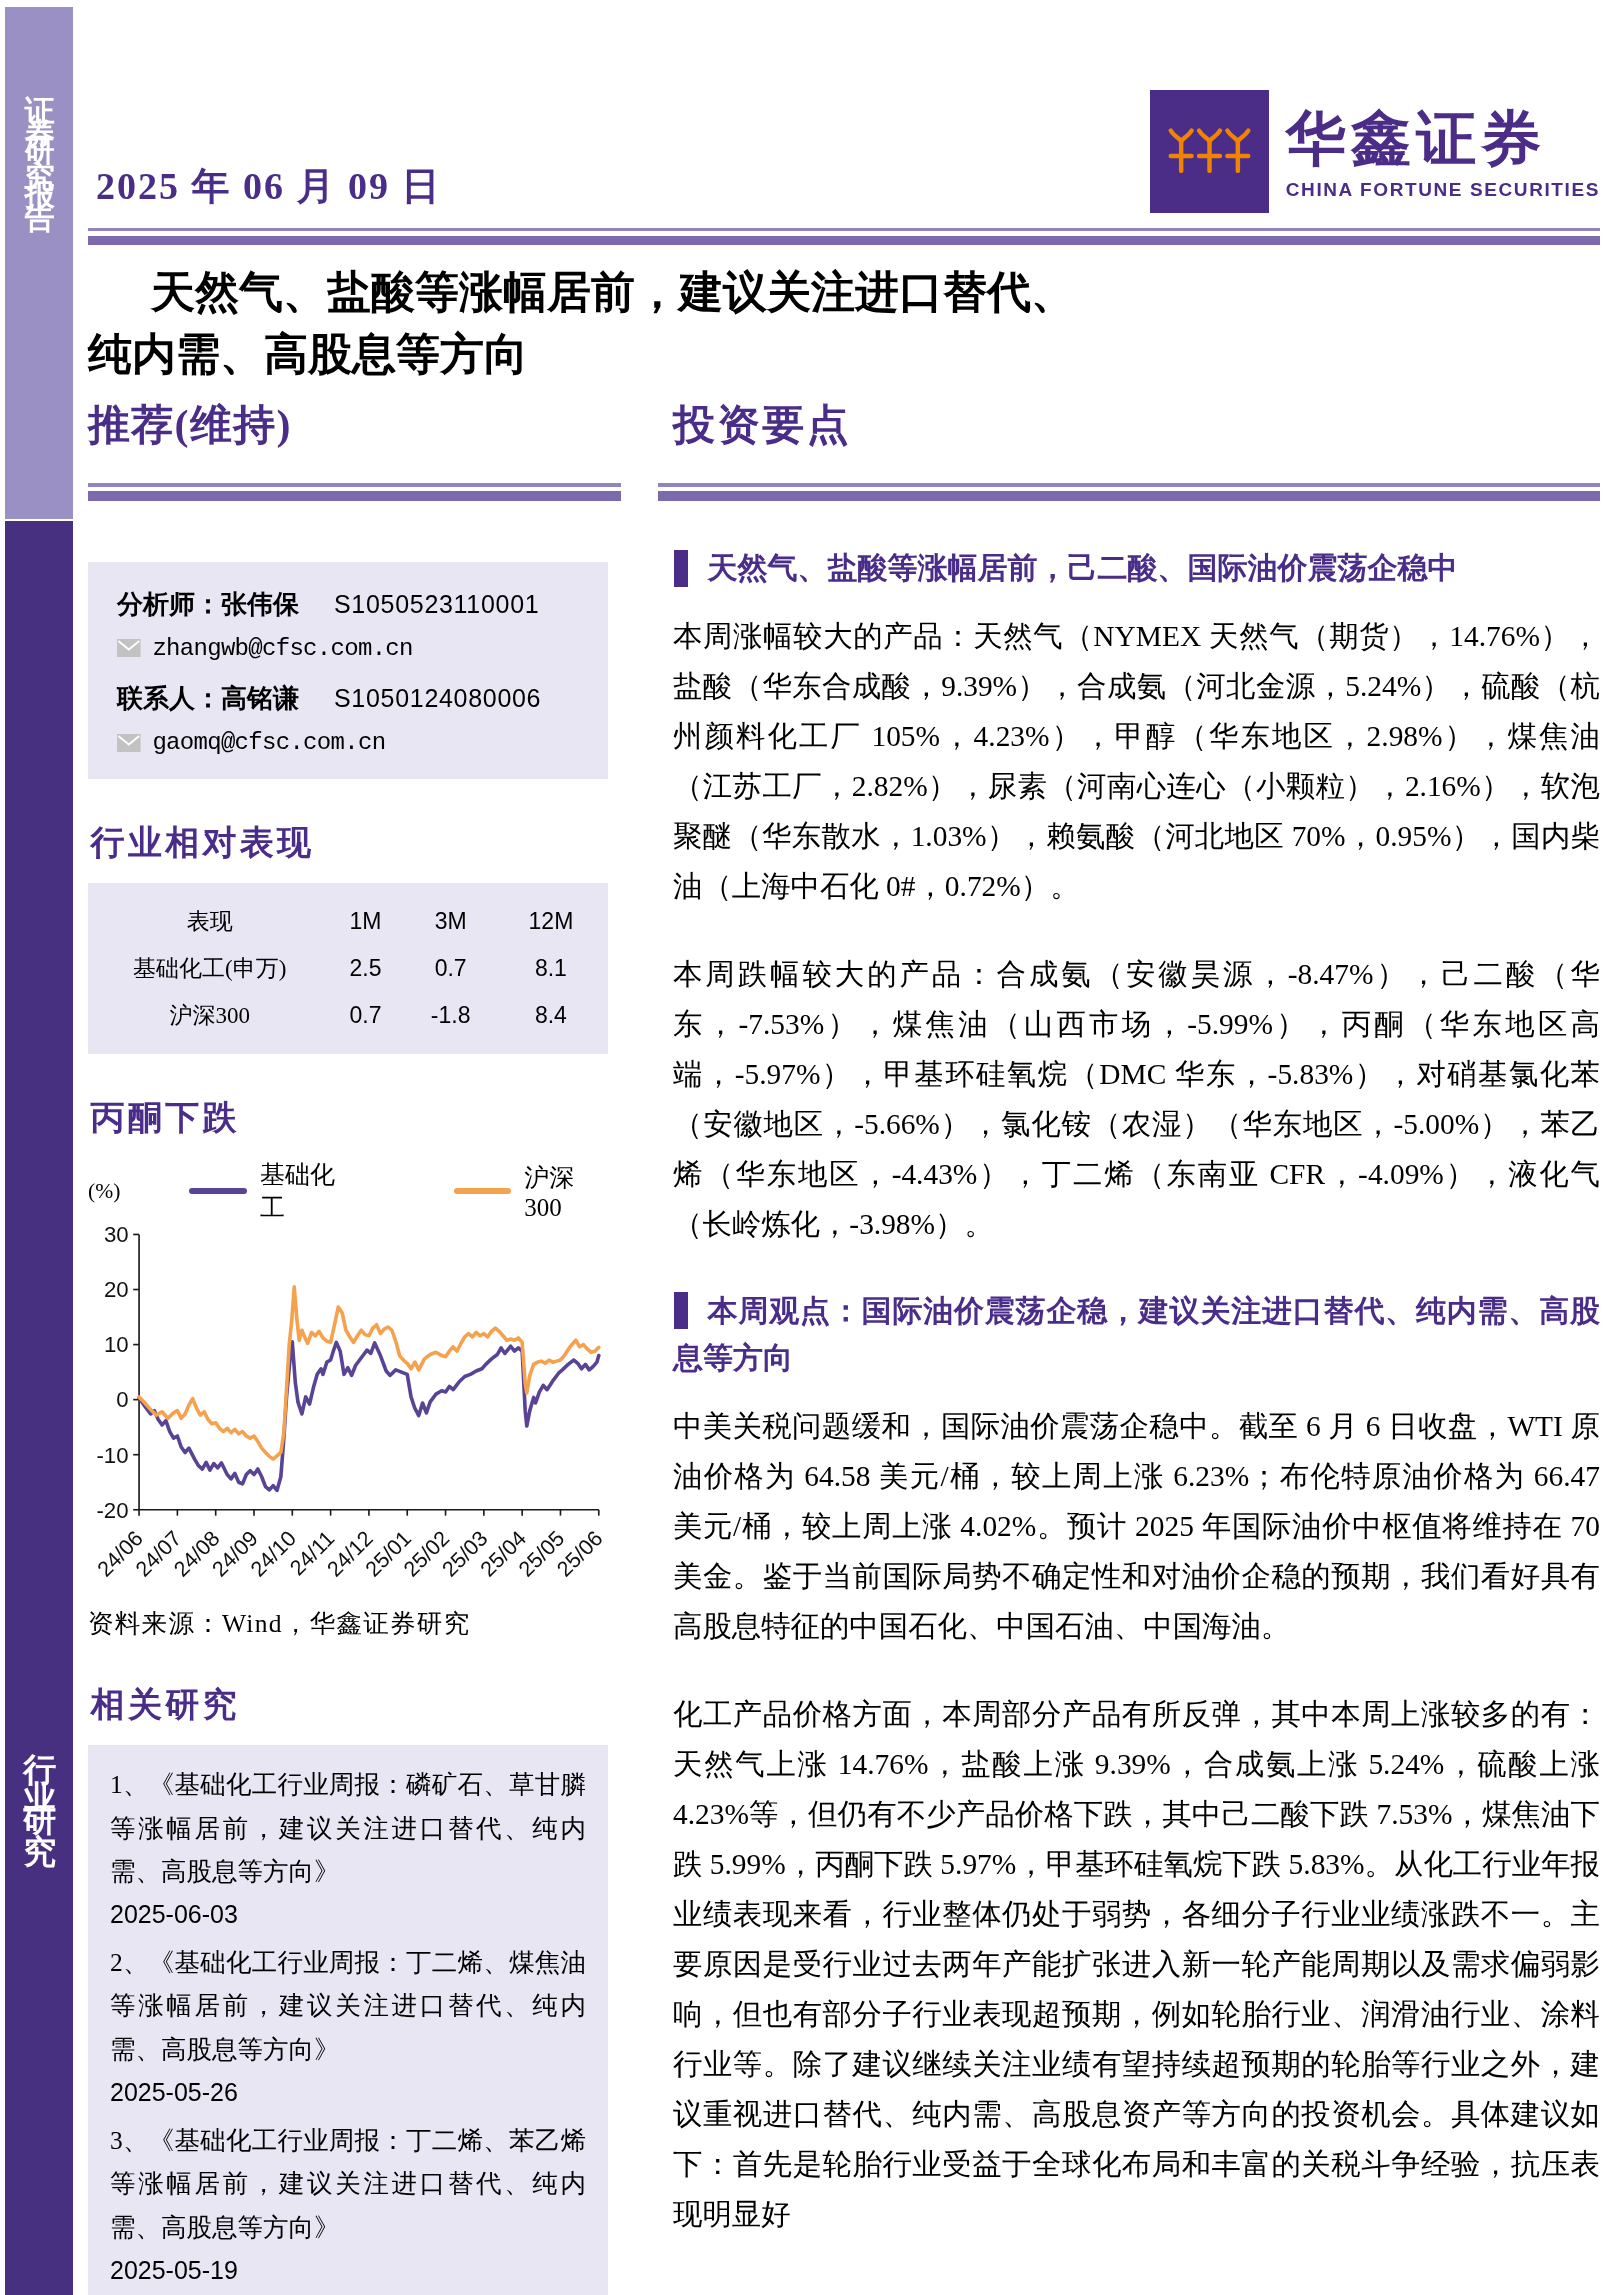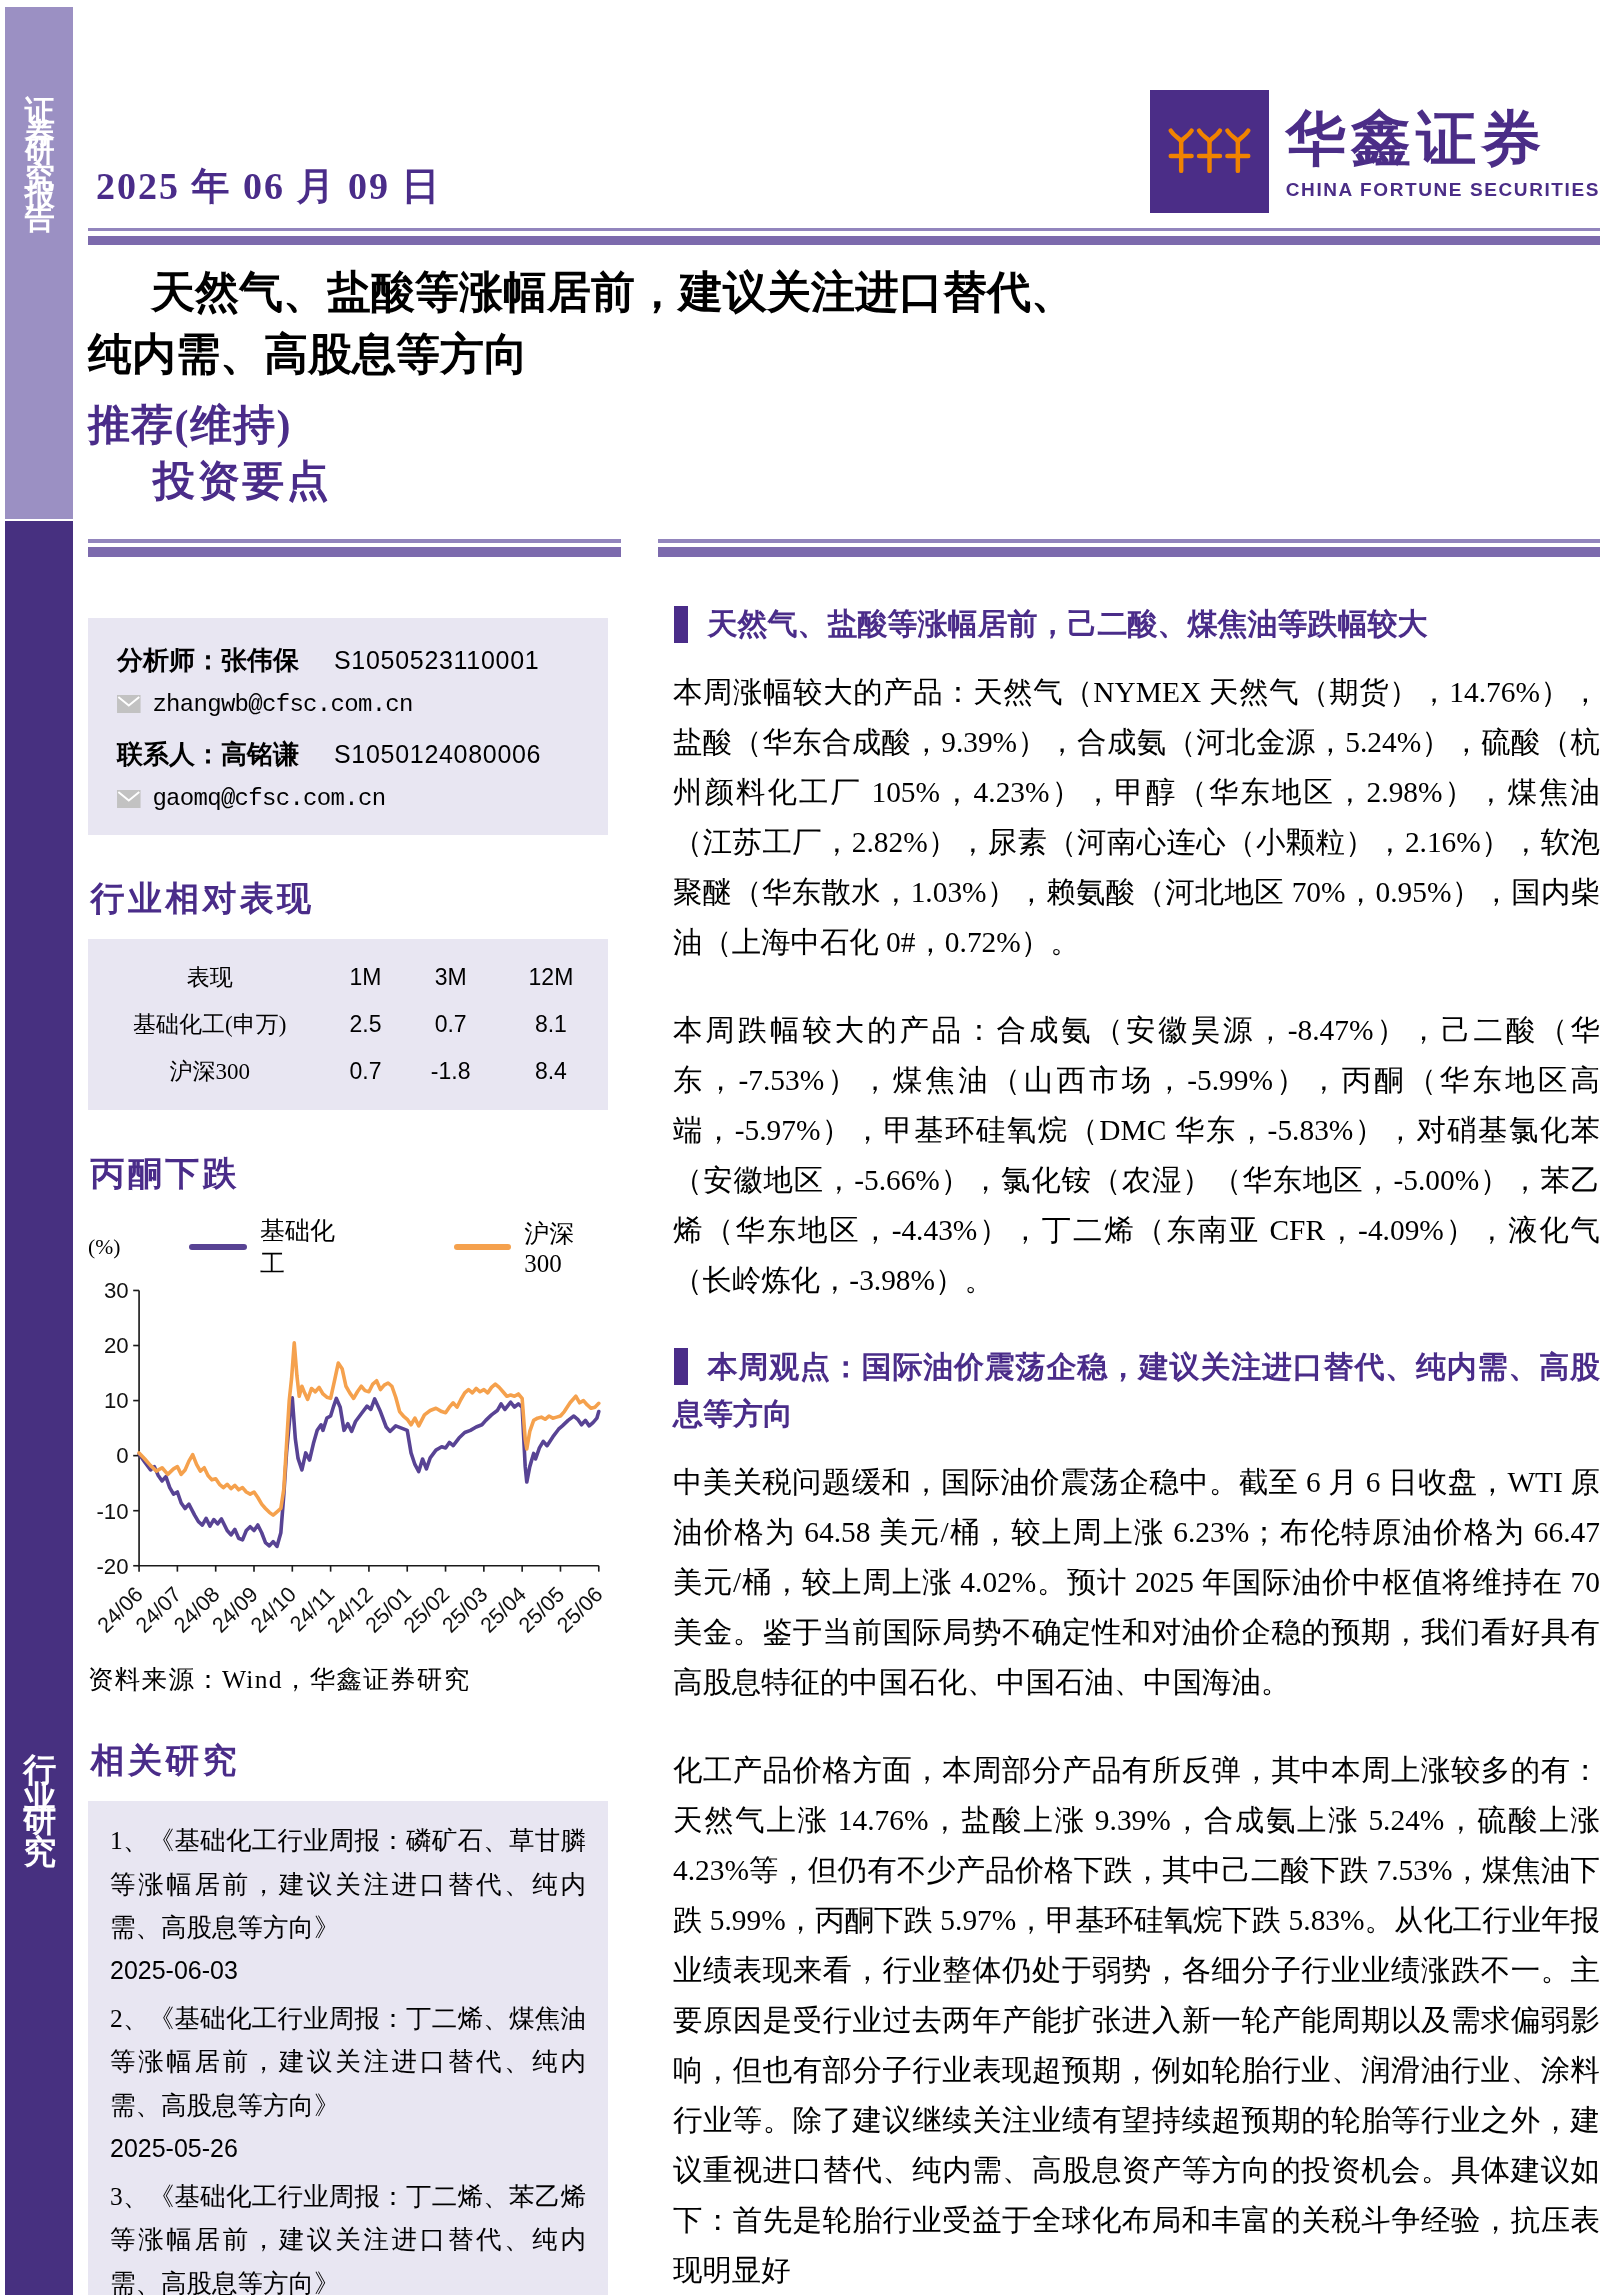--- a/index.html
+++ b/index.html
@@ -27,21 +27,21 @@
 
   .date{margin:161px 0 0 7.9px;font-size:38px;font-weight:bold;color:var(--c-accent_purple,#4a2c89);letter-spacing:2px;}
 
   .rule{margin-top:15.7px;}
   .rule .thin{height:3.3px;background:var(--c-rule_light,#9285bd);}
   .rule .thick{height:9.8px;background:var(--c-rule_dark,#7c6aad);margin-top:4.6px;}
 
   .title{margin-top:17px;font-size:44px;font-weight:bold;line-height:1.4;width:1512px;}
   .title .l1{padding-left:63px;}
 
-  .row-heads{display:flex;margin-top:11.8px;align-items:flex-start;flex-direction:column;}
+  .row-heads{display:flex;margin-top:11.8px;align-items:flex-end;}
   .rating{font-size:42px;font-weight:bold;color:var(--c-accent_purple,#4a2c89);width:520px;letter-spacing:1.3px;}
   .invest{font-size:42px;font-weight:bold;color:var(--c-accent_purple,#4a2c89);margin-left:65px;letter-spacing:2.6px;}
 
   .rule2{display:flex;margin-top:14.4px;}
   .rule2 .seg1{width:533px;}
   .rule2 .seg2{flex:1;margin-left:37px;}
 
   .cols{display:flex;align-items:flex-start;margin-top:19.6px;}
   .col-left{width:520px;flex:none;}
   .col-right{flex:1;margin-left:65px;}
@@ -281,21 +281,21 @@
             <p class="rel-date">2025-05-26</p>
             <p class="rel-title">3、《基础化工行业周报：丁二烯、苯乙烯等涨幅居前，建议关注进口替代、纯内需、高股息等方向》</p>
             <p class="rel-date">2025-05-19</p>
           </div>
 
       </div>
 
       <div class="col-right">
 
         <div class="sec-head">
-          <span class="bar"></span><span>天然气、盐酸等涨幅居前，己二酸、煤焦油等跌幅较大</span>
+          <span class="bar"></span><span>天然气、盐酸等涨幅居前，己二酸、国际油价震荡企稳中</span>
         </div>
         <p class="para">本周涨幅较大的产品：天然气（NYMEX 天然气（期货），14.76%），盐酸（华东合成酸，9.39%），合成氨（河北金源，5.24%），硫酸（杭州颜料化工厂 105%，4.23%），甲醇（华东地区，2.98%），煤焦油（江苏工厂，2.82%），尿素（河南心连心（小颗粒），2.16%），软泡聚醚（华东散水，1.03%），赖氨酸（河北地区 70%，0.95%），国内柴油（上海中石化 0#，0.72%）。</p>
         <p class="para">本周跌幅较大的产品：合成氨（安徽昊源，-8.47%），己二酸（华东，-7.53%），煤焦油（山西市场，-5.99%），丙酮（华东地区高端，-5.97%），甲基环硅氧烷（DMC 华东，-5.83%），对硝基氯化苯（安徽地区，-5.66%），氯化铵（农湿）（华东地区，-5.00%），苯乙烯（华东地区，-4.43%），丁二烯（东南亚 CFR，-4.09%），液化气（长岭炼化，-3.98%）。</p>
 
         <div class="sec-head">
           <span class="bar"></span><span>本周观点：国际油价震荡企稳，建议关注进口替代、纯内需、高股息等方向</span>
         </div>
         <p class="para">中美关税问题缓和，国际油价震荡企稳中。截至 6 月 6 日收盘，WTI 原油价格为 64.58 美元/桶，较上周上涨 6.23%；布伦特原油价格为 66.47 美元/桶，较上周上涨 4.02%。预计 2025 年国际油价中枢值将维持在 70 美金。鉴于当前国际局势不确定性和对油价企稳的预期，我们看好具有高股息特征的中国石化、中国石油、中国海油。</p>
         <p class="para">化工产品价格方面，本周部分产品有所反弹，其中本周上涨较多的有：天然气上涨 14.76%，盐酸上涨 9.39%，合成氨上涨 5.24%，硫酸上涨 4.23%等，但仍有不少产品价格下跌，其中己二酸下跌 7.53%，煤焦油下跌 5.99%，丙酮下跌 5.97%，甲基环硅氧烷下跌 5.83%。从化工行业年报业绩表现来看，行业整体仍处于弱势，各细分子行业业绩涨跌不一。主要原因是受行业过去两年产能扩张进入新一轮产能周期以及需求偏弱影响，但也有部分子行业表现超预期，例如轮胎行业、润滑油行业、涂料行业等。除了建议继续关注业绩有望持续超预期的轮胎等行业之外，建议重视进口替代、纯内需、高股息资产等方向的投资机会。具体建议如下：首先是轮胎行业受益于全球化布局和丰富的关税斗争经验，抗压表现明显好</p>
 

